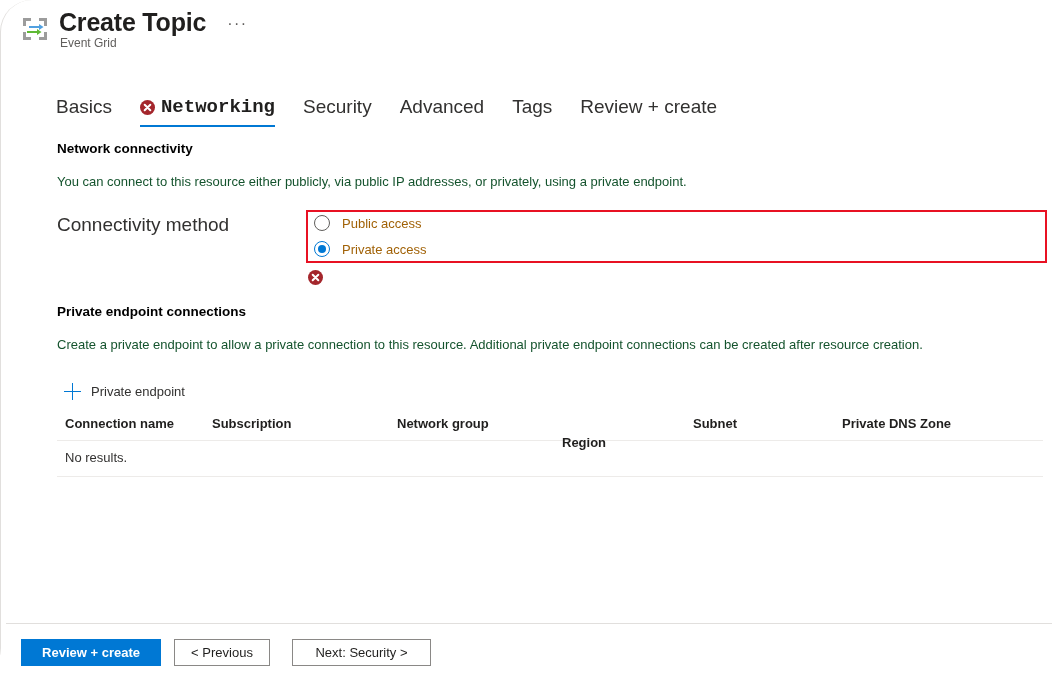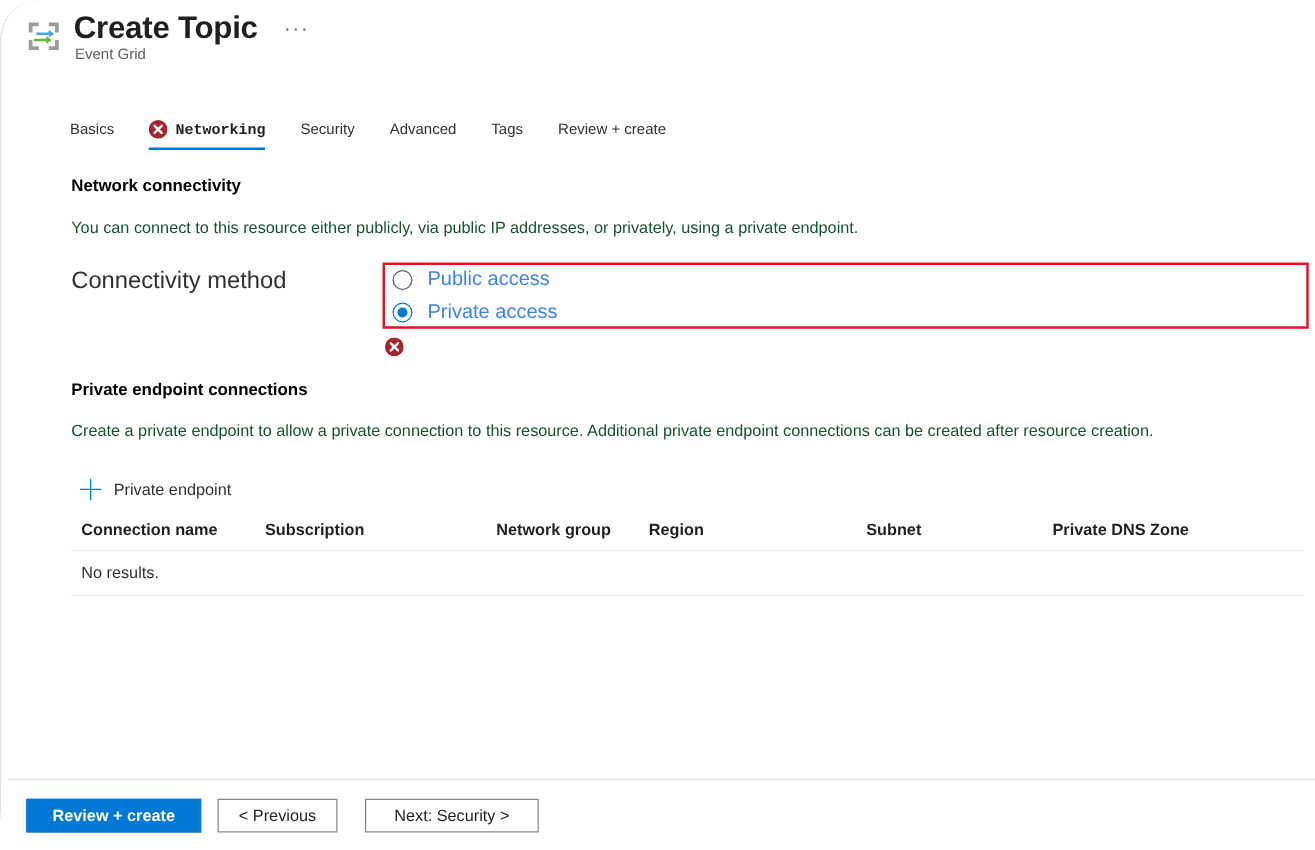--- a/index.html
+++ b/index.html
@@ -74,21 +74,21 @@
   
   .tabs {
     position: absolute;
     left: 55px; top: 96px;
     display: flex;
     align-items: flex-start;
     height: 30px;
   }
   .tab {
     position: relative;
-    font-size: 12px;
+    font-size: 19px;
     color: #323130;
     padding: 0 0 10px 0;
     margin-right: 28px;
     cursor: pointer;
     display: flex;
     align-items: center;
     white-space: nowrap;
   }
   .tab.active {
     font-weight: 700;
@@ -166,22 +166,22 @@
   .radio-mark.checked::after {
     content: "";
     position: absolute;
     left: 3px; top: 3px;
     width: 8px; height: 8px;
     border-radius: 50%;
     background: #0078d4;
   }
   .radio-label {
     margin-left: 12px;
-    font-size: 16px;
-    color: #3b82f6;
+    font-size: 13px;
+    color: #a16207;
   }
 
   .error-line {
     position: absolute;
     left: 307px; top: 270px;
     display: flex;
     align-items: center;
   }
   .error-text {
     margin-left: 8px;
@@ -381,21 +381,21 @@
   <div class="add-command">
     <span class="plus-icon"></span>
     <span class="add-command-label">Private endpoint</span>
   </div>
 
   <div class="pe-table">
     <div class="pe-head">
       <span class="th" style="left:8px;">Connection name</span>
       <span class="th" style="left:155px;">Subscription</span>
       <span class="th" style="left:340px;">Network group</span>
-      <span class="th" style="left:462px;">Region</span>
+      <span class="th" style="left:505px;margin-top:19px;">Region</span>
       <span class="th" style="left:636px;">Subnet</span>
       <span class="th" style="left:785px;">Private DNS Zone</span>
     </div>
     <div class="pe-row">
       <span class="td">No results.</span>
     </div>
   </div>
 
   <div class="footer-divider"></div>
   <div class="footer">

